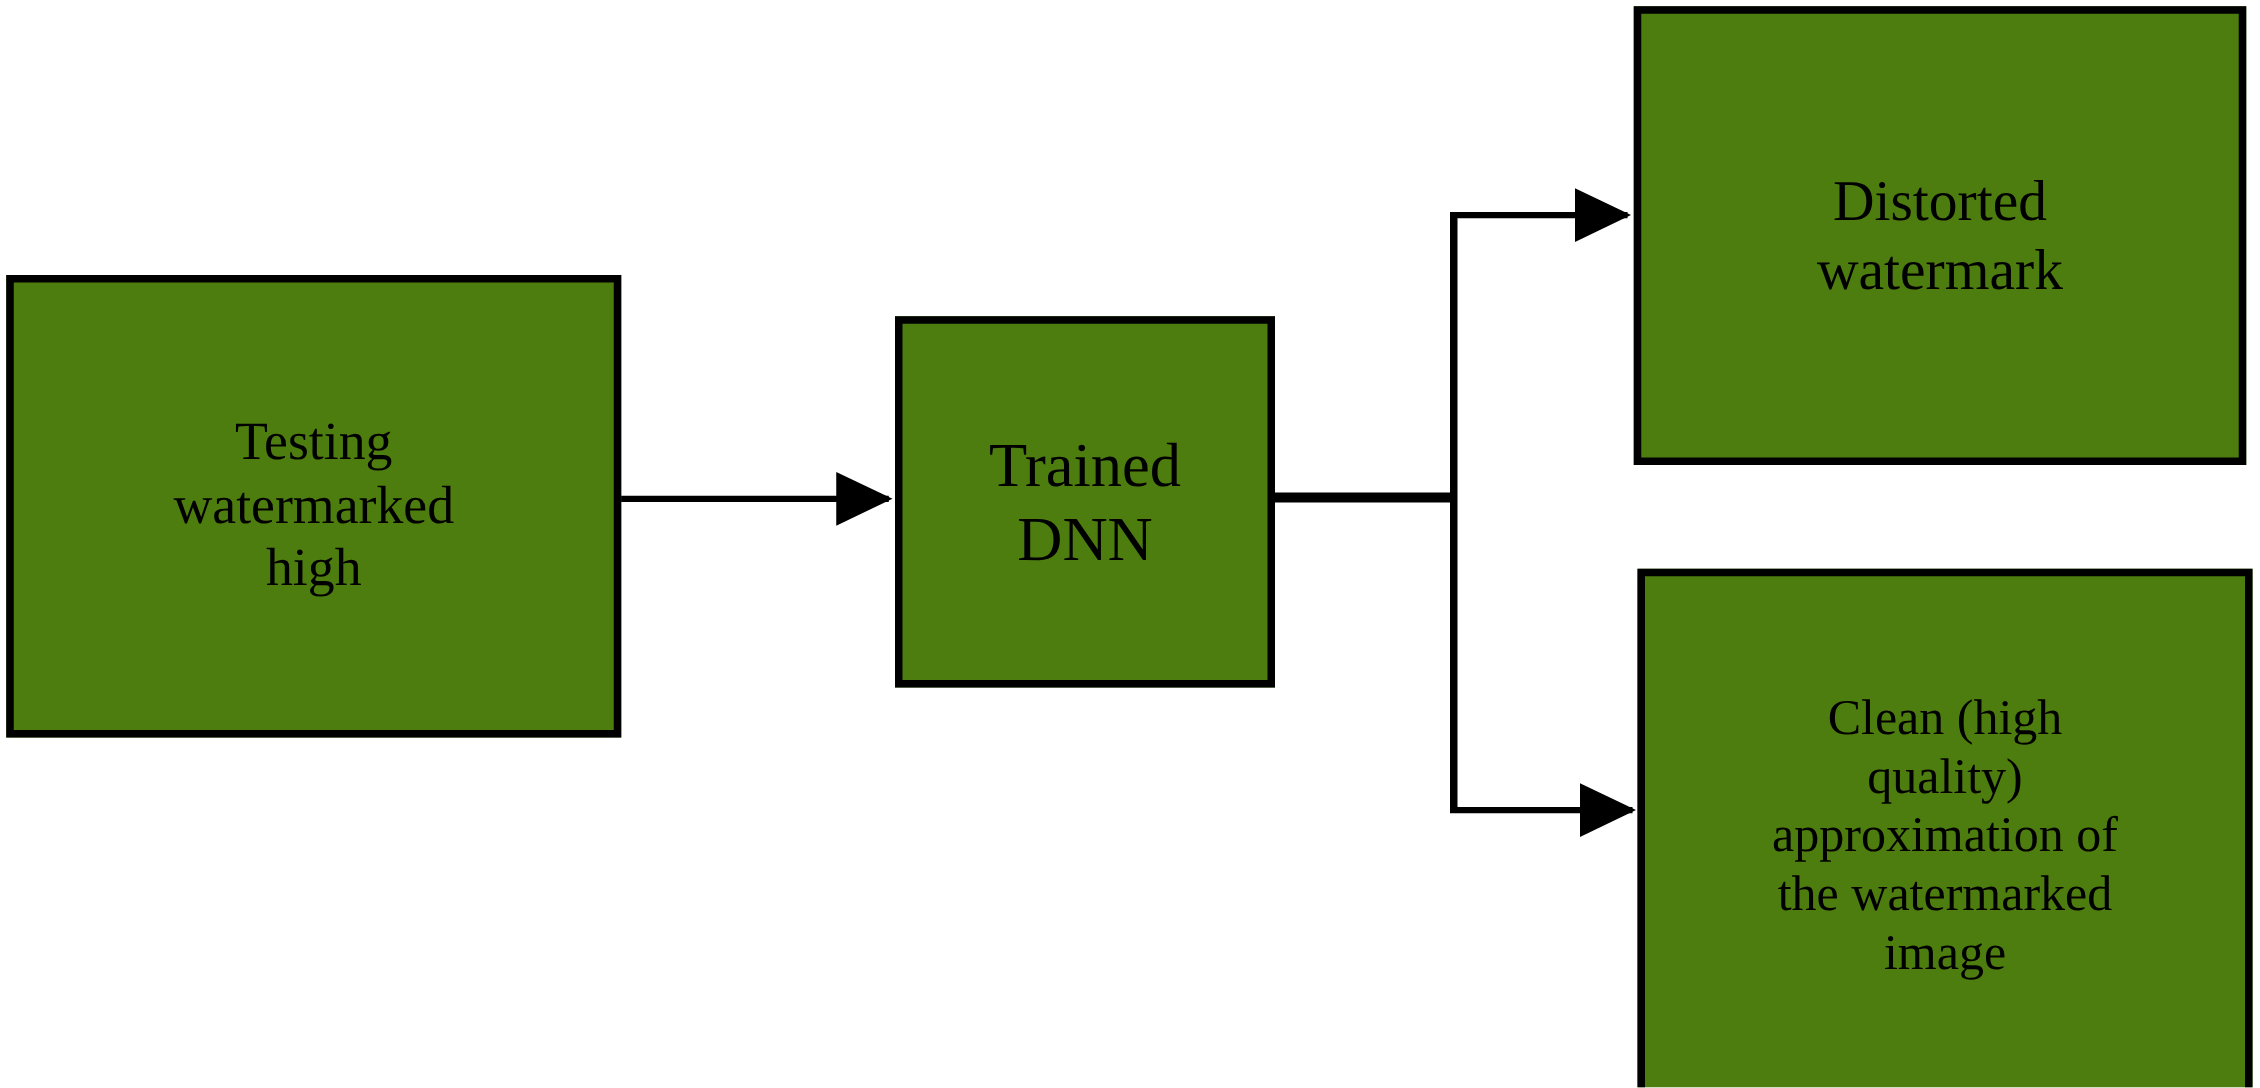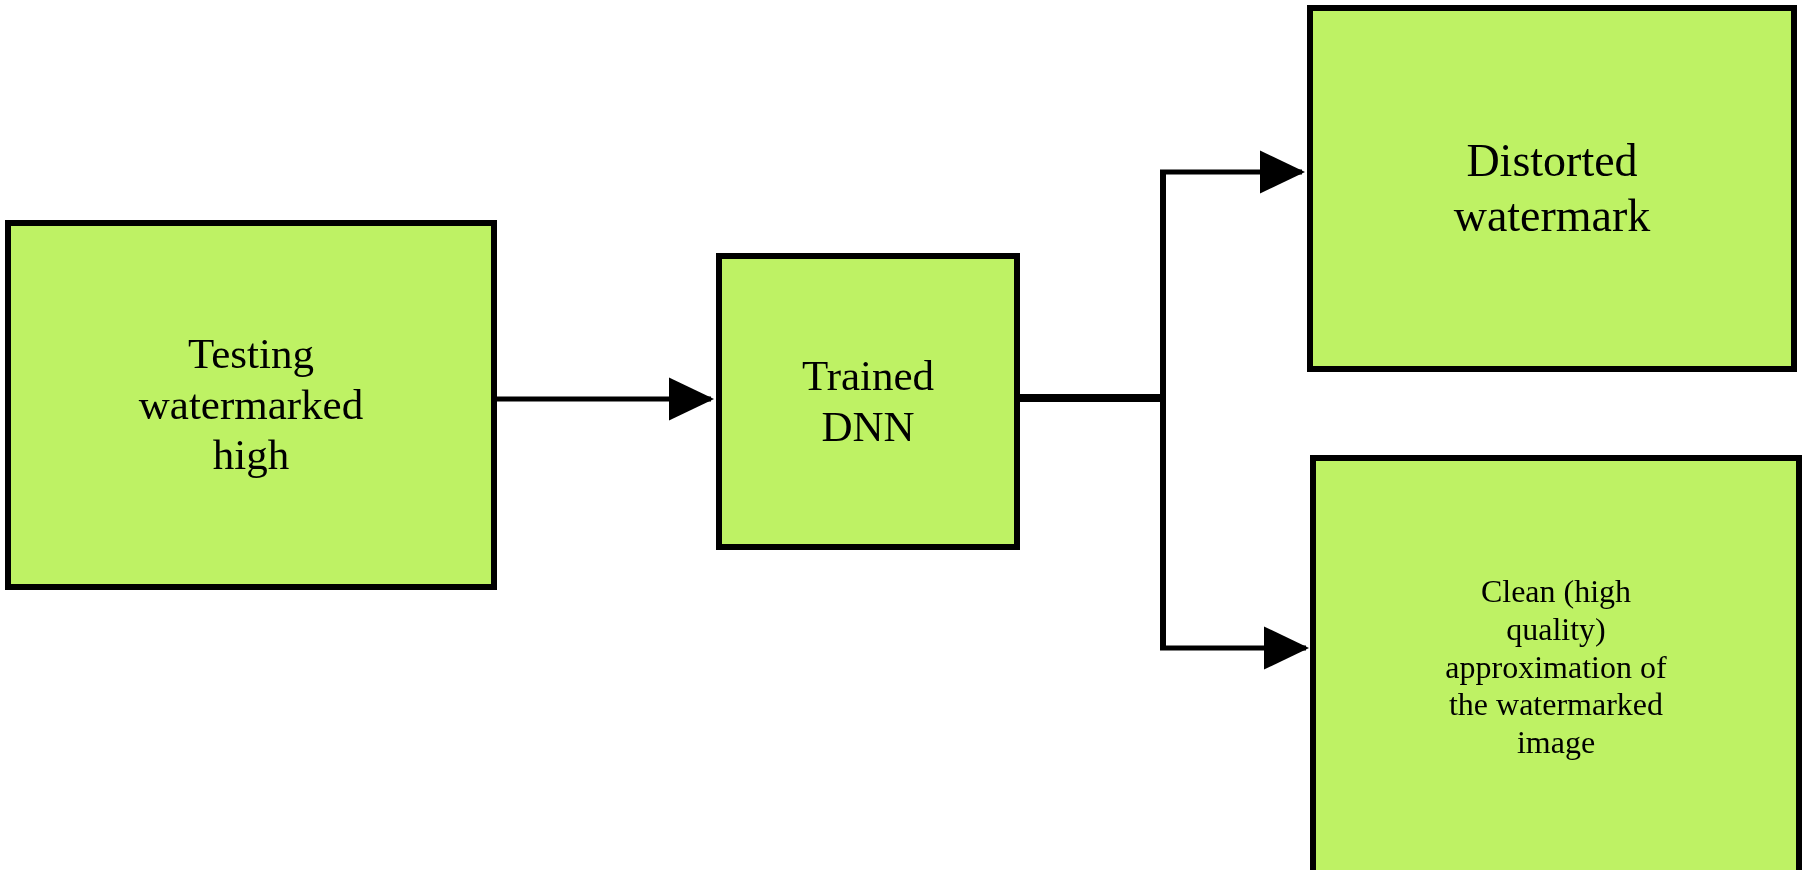--- a/index.html
+++ b/index.html
@@ -12,21 +12,21 @@
     width: 1808px;
     height: 870px;
     background: #ffffff;
     overflow: hidden;
     font-family: "Liberation Serif", "DejaVu Serif", serif;
   }
   .node {
     position: absolute;
     box-sizing: border-box;
     border: 6px solid #000000;
-    background: #bef264;
+    background: #4d7c0f;
     display: flex;
     align-items: center;
     justify-content: center;
     text-align: center;
     color: #000000;
   }
   .node-label {
     display: block;
     width: 100%;
     line-height: 1.18;
@@ -36,31 +36,31 @@
   }
   
   #node-testing-image {
     left: 5px;  top: 220px;  width: 492px;  height: 370px;
   }
   #node-testing-image .node-label { font-size: 43px; }
 
   #node-trained-dnn {
     left: 716px; top: 253px; width: 304px; height: 297px;
   }
-  #node-trained-dnn .node-label { font-size: 43px; }
+  #node-trained-dnn .node-label { font-size: 50px; }
 
   #node-distorted-watermark {
     left: 1307px; top: 5px; width: 490px; height: 367px;
   }
   #node-distorted-watermark .node-label { font-size: 46px; }
 
   #node-clean-approximation {
     left: 1310px; top: 455px; width: 492px; height: 425px;
   }
-  #node-clean-approximation .node-label { font-size: 32px; font-family: Liberation Serif, serif; }
+  #node-clean-approximation .node-label { font-size: 40px; font-family: Liberation Serif, serif; }
 
   
   #connectors {
     position: absolute;
     left: 0; top: 0;
     width: 1808px;
     height: 870px;
     pointer-events: none;
   }
 </style>

